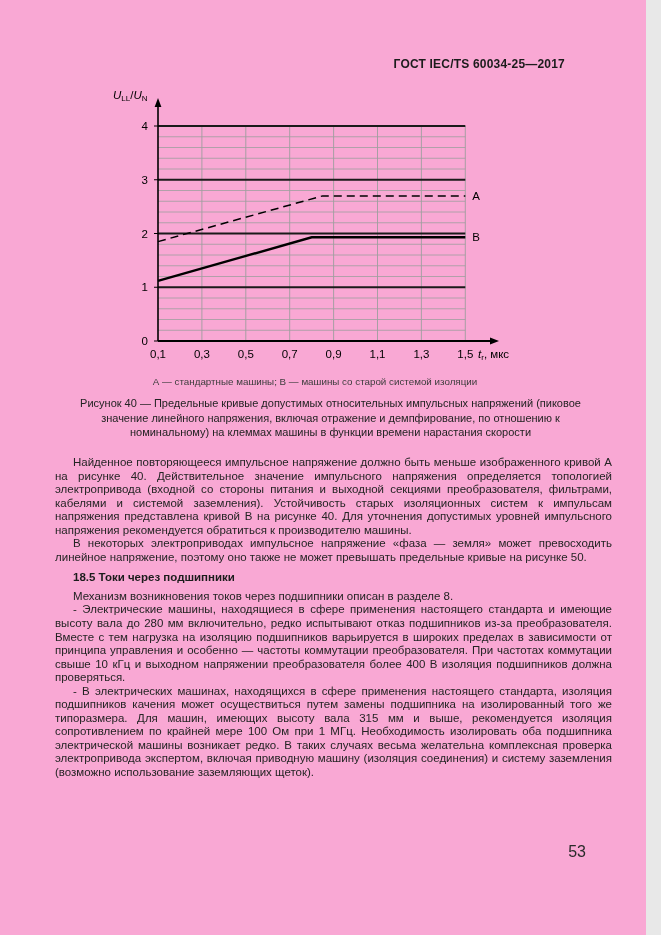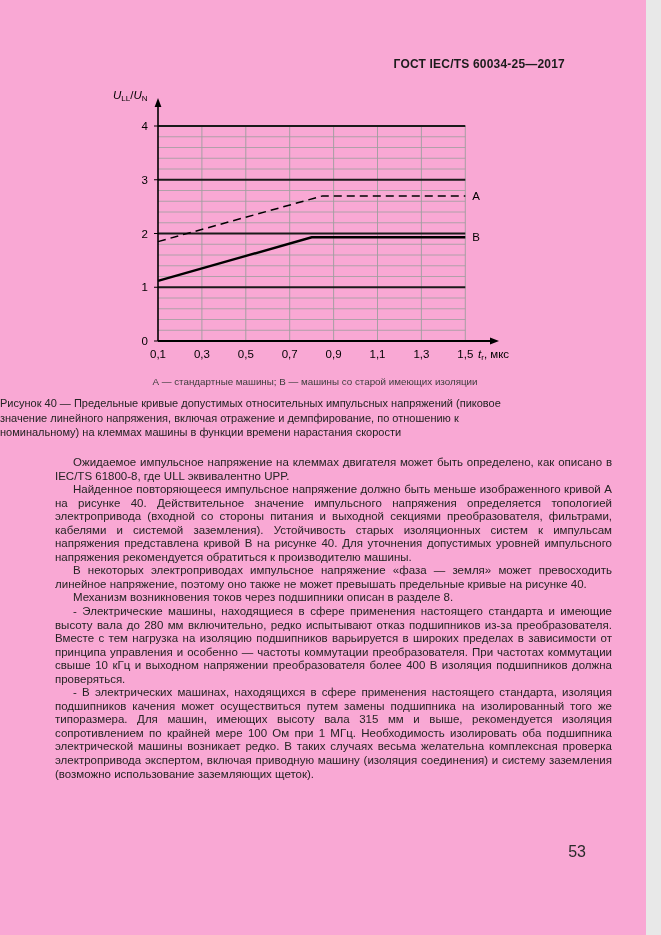--- a/index.html
+++ b/index.html
@@ -18,20 +18,21 @@
     letter-spacing:0.2px;
   }
   .chart-wrap{position:absolute;left:0;top:85px;width:661px;height:300px;}
   .fig-legend{
     position:absolute;top:376px;left:0;width:630px;
     text-align:center;
     font-size:9.8px;color:#3c3c3c;
   }
   .fig-caption{
     position:absolute;top:396px;left:0;width:661px;
+    text-align:center;
   }
   .fig-caption .cap-inner{
     display:inline-block;max-width:512px;
     font-size:11px;line-height:14.6px;color:#232323;
   }
   .body-text{
     position:absolute;top:456px;left:55px;width:557px;
     font-size:11.5px;line-height:13.55px;color:#242424;
     text-align:justify;
   }
@@ -106,30 +107,30 @@
         <text x="465.30000000000007" y="273" text-anchor="middle" font-size="11.5">1,5</text>
         <text x="478" y="273" font-size="11.5"><tspan font-style="italic">t</tspan><tspan font-size="8" dy="2">r</tspan><tspan dy="-2">, мкс</tspan></text>
         <text x="113" y="14" font-size="11.5"><tspan font-style="italic" dy="0">U</tspan><tspan font-size="8" dy="2">LL</tspan><tspan dy="-2">/</tspan><tspan font-style="italic" dy="0">U</tspan><tspan font-size="8" dy="2">N</tspan></text>
         <polyline points="158.0,156.6 322.6,110.9 465.3,110.9" fill="none" stroke="#000000" stroke-width="1.5" stroke-dasharray="8,5"></polyline>
         <text x="472.3" y="114.875" font-size="11.5">A</text>
         <polyline points="158.0,195.8 311.7,152.3 465.3,152.3" fill="none" stroke="#000000" stroke-width="2.4"></polyline>
         <text x="472.3" y="156.2625" font-size="11.5">B</text>
       </svg>
   </div>
 
-  <div class="fig-legend">А — стандартные машины; В — машины со старой имеющих изоляции</div>
+  <div class="fig-legend">А — стандартные машины; В — машины со старой системой изоляции</div>
 
   <div class="fig-caption">
     <span class="cap-inner">Рисунок 40 — Предельные кривые допустимых относительных импульсных напряжений (пиковое значение линейного напряжения, включая отражение и демпфирование, по отношению к номинальному) на клеммах машины в функции времени нарастания скорости</span>
   </div>
 
   <div class="body-text">
-    <p>Ожидаемое импульсное напряжение на клеммах двигателя может быть определено, как описано в IEC/TS 61800-8, где ULL эквивалентно UPP.</p>
     <p>Найденное повторяющееся импульсное напряжение должно быть меньше изображенного кривой А на рисунке 40. Действительное значение импульсного напряжения определяется топологией электропривода (входной со стороны питания и выходной секциями преобразователя, фильтрами, кабелями и системой заземления). Устойчивость старых изоляционных систем к импульсам напряжения представлена кривой В на рисунке 40. Для уточнения допустимых уровней импульсного напряжения рекомендуется обратиться к производителю машины.</p>
-    <p>В некоторых электроприводах импульсное напряжение «фаза — земля» может превосходить линейное напряжение, поэтому оно также не может превышать предельные кривые на рисунке 40.</p>
+    <p>В некоторых электроприводах импульсное напряжение «фаза — земля» может превосходить линейное напряжение, поэтому оно также не может превышать предельные кривые на рисунке 50.</p>
+    <h3>18.5 Токи через подшипники</h3>
     <p>Механизм возникновения токов через подшипники описан в разделе 8.</p>
     <p>- Электрические машины, находящиеся в сфере применения настоящего стандарта и имеющие высоту вала до 280 мм включительно, редко испытывают отказ подшипников из-за преобразователя. Вместе с тем нагрузка на изоляцию подшипников варьируется в широких пределах в зависимости от принципа управления и особенно — частоты коммутации преобразователя. При частотах коммутации свыше 10 кГц и выходном напряжении преобразователя более 400 В изоляция подшипников должна проверяться.</p>
     <p>- В электрических машинах, находящихся в сфере применения настоящего стандарта, изоляция подшипников качения может осуществиться путем замены подшипника на изолированный того же типоразмера. Для машин, имеющих высоту вала 315 мм и выше, рекомендуется изоляция сопротивлением по крайней мере 100 Ом при 1 МГц. Необходимость изолировать оба подшипника электрической машины возникает редко. В таких случаях весьма желательна комплексная проверка электропривода экспертом, включая приводную машину (изоляция соединения) и систему заземления (возможно использование заземляющих щеток).</p>
   </div>
 
   <div class="page-number">53</div>
 
 </div>
 
 </body></html>

